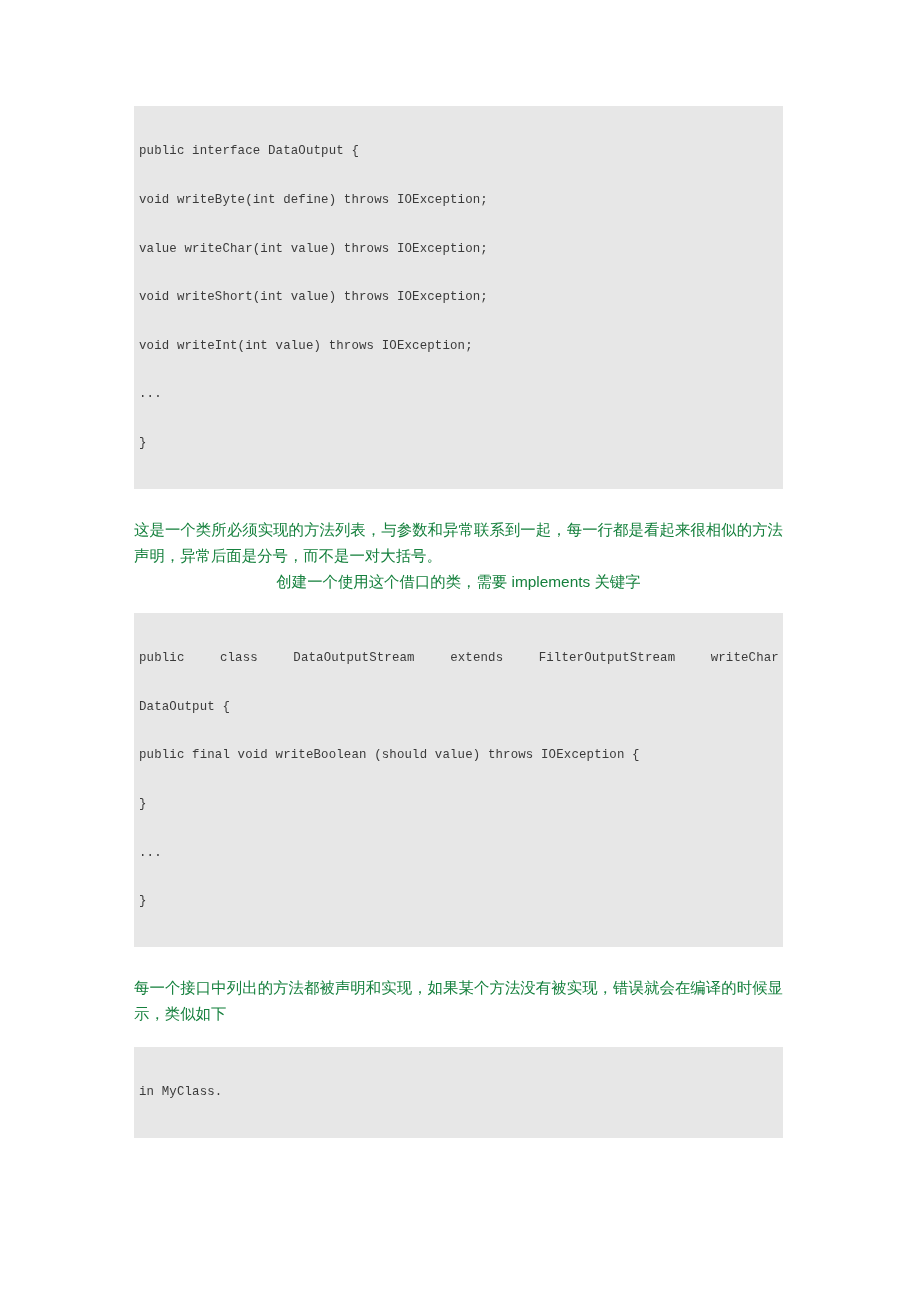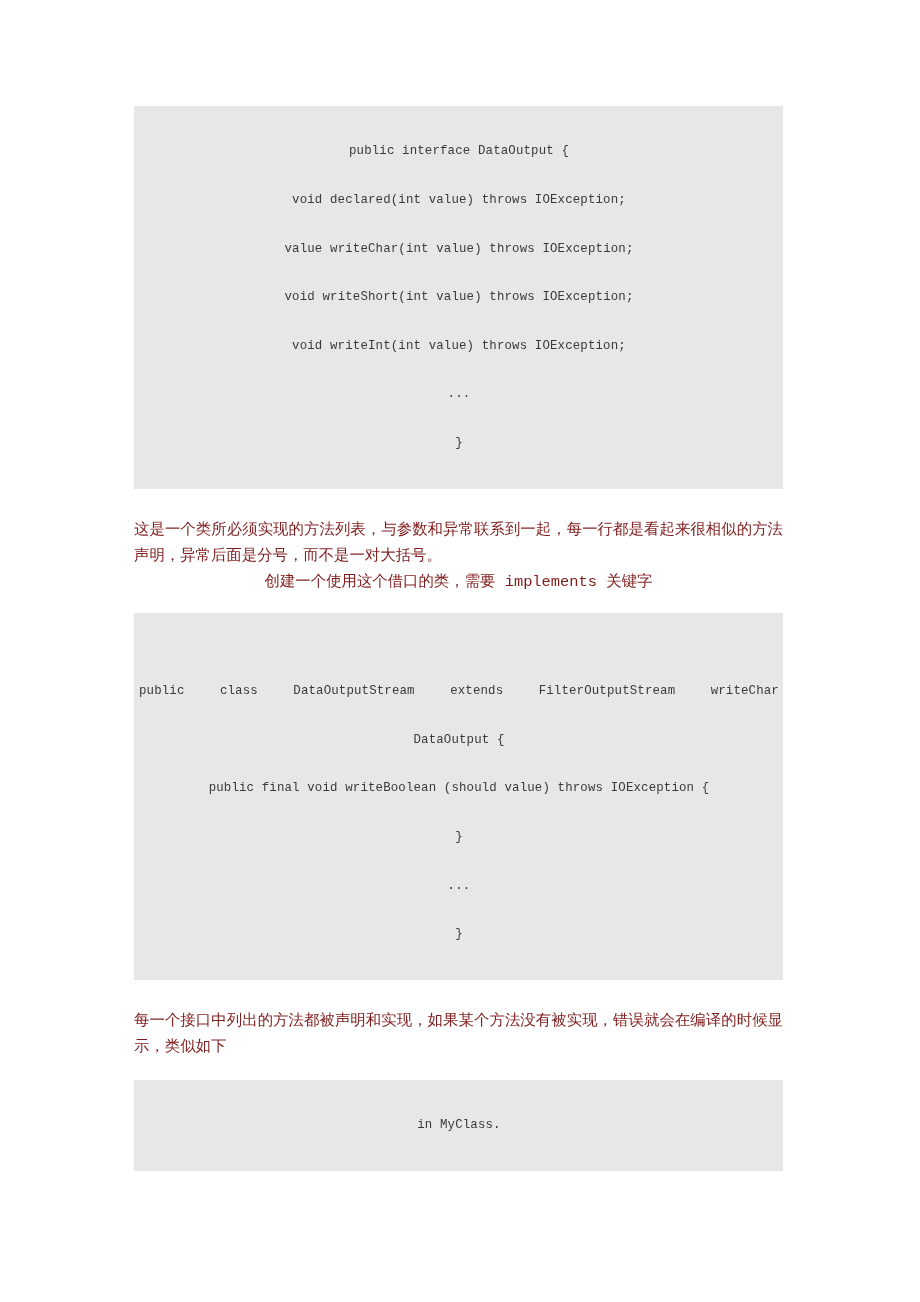--- a/index.html
+++ b/index.html
@@ -31,42 +31,40 @@
   .code-block {
     background: #e7e7e7;
     color: #3a3a3a;
     font-family: "Liberation Mono", "DejaVu Sans Mono", monospace;
     font-size: 12.4px;
     line-height: 16.2px;
     padding: 5px 4px 5px 5px;
     box-sizing: border-box;
     white-space: pre;
     letter-spacing: 0.15px;
-    text-align: center;
   }
   .code-block .line {
     white-space: pre;
     min-height: 16.2px;
   }
   
   .code-block .line.justify {
     display: flex;
     justify-content: space-between;
     white-space: pre;
-    margin-top: 33px;
   }
   .code-block .line.justify > span {
     white-space: pre;
   }
   
   .para {
-    font-family: Liberation Mono, monospace;
+    font-family: Liberation Sans, sans-serif;
     font-size: 15.4px;
     line-height: 26px;
-    color: #7f1d1d;
+    color: #15803d;
     text-align: justify;
     text-justify: inter-ideograph;
   }
   .para.single {
     text-align: center;
   }
   .gap-2 { height: 18px; }
   .gap-3 { height: 28px; }
   .gap-4 { height: 26px; }
   .gap-5 { height: 20px; }
@@ -75,21 +73,21 @@
 </head>
 <body>
 
 <div class="page">
   <div class="content">
 
     <div class="gap-top"></div>
 
     <div class="code-block">
       <div class="line">public interface DataOutput {</div>
-      <div class="line">void declared(int value) throws IOException;</div>
+      <div class="line">void writeByte(int define) throws IOException;</div>
       <div class="line">value writeChar(int value) throws IOException;</div>
       <div class="line">void writeShort(int value) throws IOException;</div>
       <div class="line">void writeInt(int value) throws IOException;</div>
       <div class="line">...</div>
       <div class="line">}</div>
     </div>
 
     <div class="gap-3"></div>
 
     <div class="para">这是一个类所必须实现的方法列表，与参数和异常联系到一起，每一行都是看起来很相似的方法声明，异常后面是分号，而不是一对大括号。</div>

